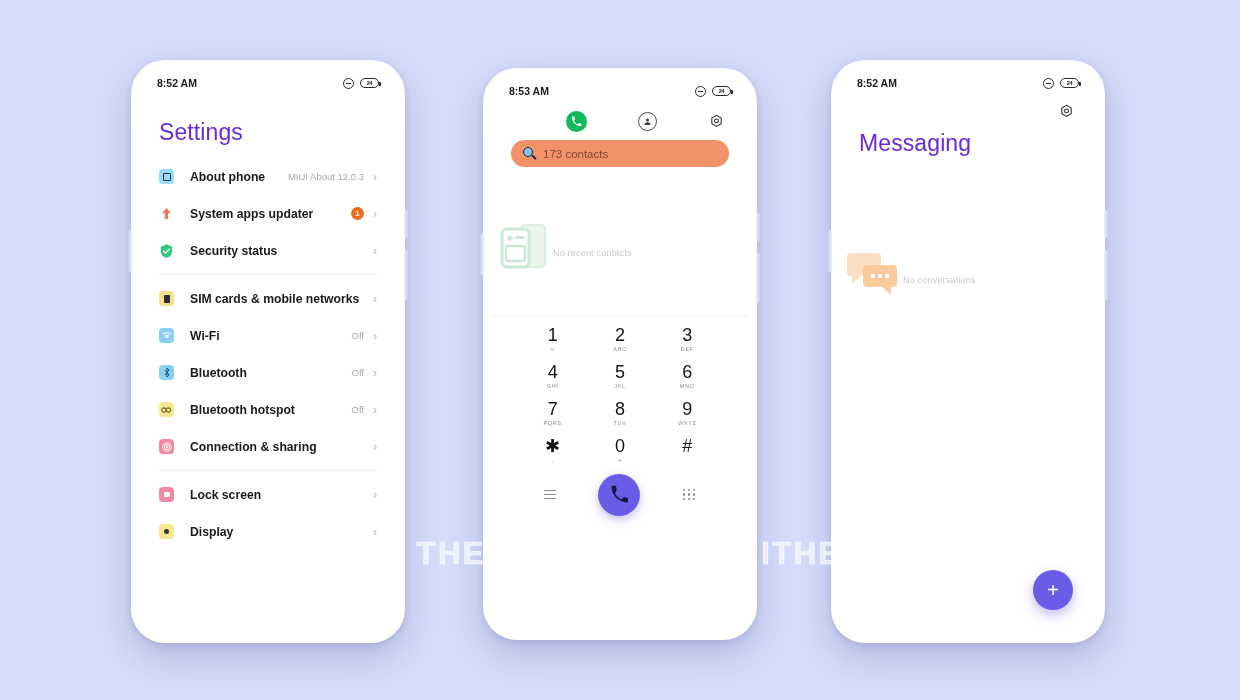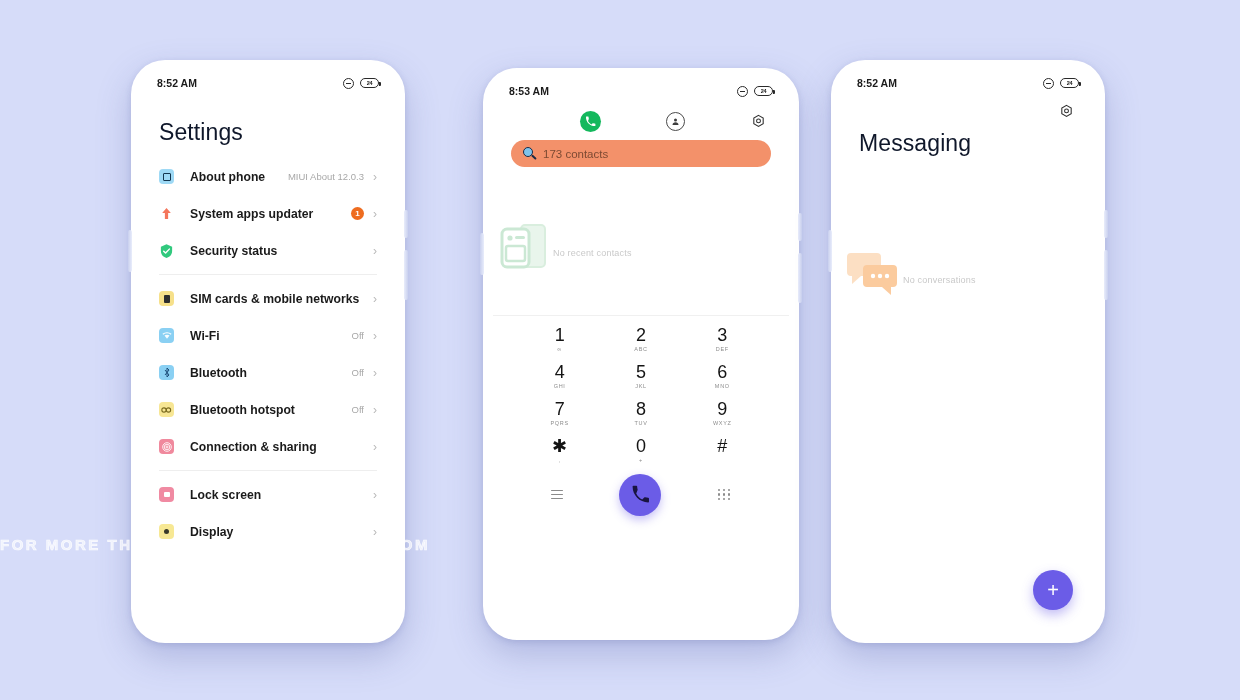--- a/index.html
+++ b/index.html
@@ -46,21 +46,21 @@
   .dnd-icon::after { content:""; position:absolute; left:2px; top:4px; width:5px; height:1.3px; background:#2a2a2a; }
   .battery {
     width:19px; height:10px; border:1.2px solid #2a2a2a; border-radius:5px;
     display:flex; align-items:center; justify-content:center;
     font-size:5.5px; font-weight:bold; letter-spacing:-.2px; position:relative;
   }
   .battery::after { content:""; position:absolute; right:-3px; top:3px; width:1.6px; height:4px; background:#2a2a2a; border-radius:0 1px 1px 0; }
 
   
   .page-title {
-    font-size:23px; font-weight:300; color:#0f172a; letter-spacing:.1px;
+    font-size:23px; font-weight:300; color:#6d28d9; letter-spacing:.1px;
   }
   .searchbar {
     background:#f3916a;
     border-radius:20px;
     height:27px;
     display:flex; align-items:center;
     padding:0 12px;
     gap:7px;
   }
   .searchbar .label { font-size:11.5px; color:#7d4a33; }
@@ -145,22 +145,22 @@
     width:40px; height:40px; border-radius:50%;
     background:#6b5ce7; color:#fff;
     display:flex; align-items:center; justify-content:center;
     font-size:20px; font-weight:300;
     box-shadow:0 5px 12px rgba(107,92,231,.42);
   }
 
   
   .watermark {
     position:absolute; left:0; right:16px; top:536px;
-    text-align:left;
-    font-size:15px; font-weight:bold; letter-spacing:2.5px;
+    text-align:center;
+    font-size:31px; font-weight:bold; letter-spacing:2.5px;
     color:rgba(255,255,255,.62);
     -webkit-text-stroke:.7px rgba(255,255,255,.8);
     pointer-events:none;
     z-index:50;
   }
 </style>
 </head>
 <body style="background: rgb(214, 220, 249);">
 
 <div class="phone" id="phone1" style="left:131px; top:60px; width:274px; height:583px;">
@@ -268,21 +268,21 @@
         </div>
         <div class="srow">
           <span class="sicon ic-display"></span>
           <span class="slabel">Display</span>
           <span class="chev">›</span>
         </div>
       </div>
   </div>
 </div>
 
-<div class="phone" id="phone2" style="left:483px; top:68px; width:316px; height:572px;">
+<div class="phone" id="phone2" style="left:483px; top:68px; width:274px; height:572px;">
   <div class="sidebtn left" style="top:165px; height:42px;"></div>
   <div class="sidebtn right" style="top:145px; height:28px;"></div>
   <div class="sidebtn right" style="top:185px; height:50px;"></div>
   <div class="screen">
 
     <div class="statusbar">
       <span>8:53 AM</span>
       <span class="sb-right">
         <span class="dnd-icon"></span>
         <span class="battery">

